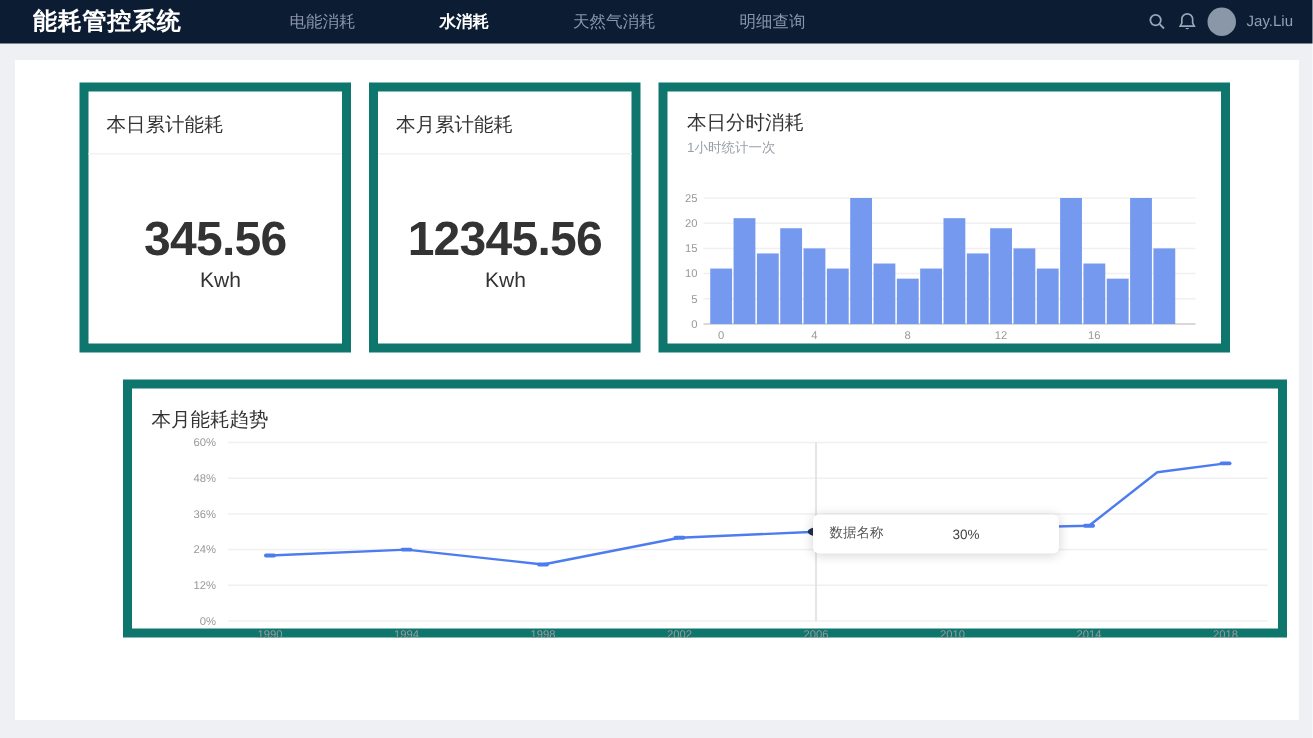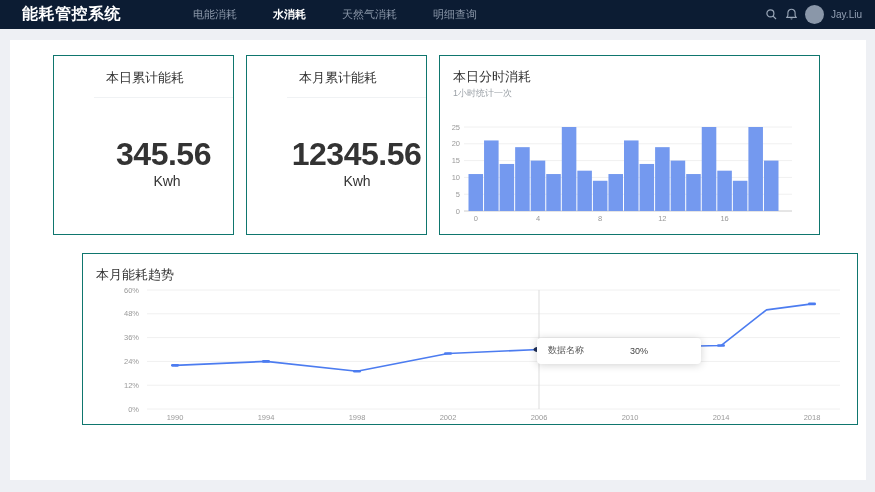--- a/index.html
+++ b/index.html
@@ -7,30 +7,30 @@
     width:875px;height:492px;position:relative;overflow:hidden;
     background:#eef0f4;
     font-family:"Liberation Sans",sans-serif;
   }
   
   .topbar{
     position:absolute;left:0;top:0;width:875px;height:29px;
     background:#0c1c33;display:flex;align-items:center;
   }
   .brand{color:#ffffff;font-weight:bold;font-size:16px;margin-left:22px;letter-spacing:.5px;}
-  .nav{display:flex;gap:36px;margin-left:72px;}
+  .nav{display:flex;gap:56px;margin-left:72px;}
   .nav-item{color:#8a96a8;font-size:11px;cursor:pointer;text-decoration:none;}
   .nav-item.active{color:#ffffff;font-weight:bold;}
   .header-right{margin-left:auto;display:flex;align-items:center;gap:7px;margin-right:13px;}
   .hdr-icon{width:13px;height:13px;display:block;cursor:pointer;}
   .avatar{width:19px;height:19px;border-radius:50%;background:#8a97a9;cursor:pointer;}
   .username{color:#93a0b4;font-size:10px;}
   
   .panel{position:absolute;left:10px;top:40px;width:856px;height:440px;background:#ffffff;}
-  .card{position:absolute;background:#ffffff;border:1px solid #0f766e;box-sizing:border-box;padding-left:40px;}
+  .card{position:absolute;background:#ffffff;border:6px solid #0f766e;box-sizing:border-box;}
   #card-today{left:43px;top:15px;width:181px;height:180px;}
   #card-month{left:236px;top:15px;width:181px;height:180px;}
   #card-hourly{left:429px;top:15px;width:381px;height:180px;}
   #card-trend{left:72px;top:213px;width:776px;height:172px;}
   .card-title{font-size:13px;color:#333333;}
   .stat-card .card-title{padding:13px 12px 10px 12px;}
   .divider{height:1px;background:#f0f2f4;}
   .stat-body{height:128px;display:flex;align-items:center;justify-content:center;flex-direction:column;}
   .stat-value{font-size:32px;font-weight:bold;color:#333333;letter-spacing:-.5px;}
   .stat-unit{font-size:14px;color:#333333;margin-left:7px;}

